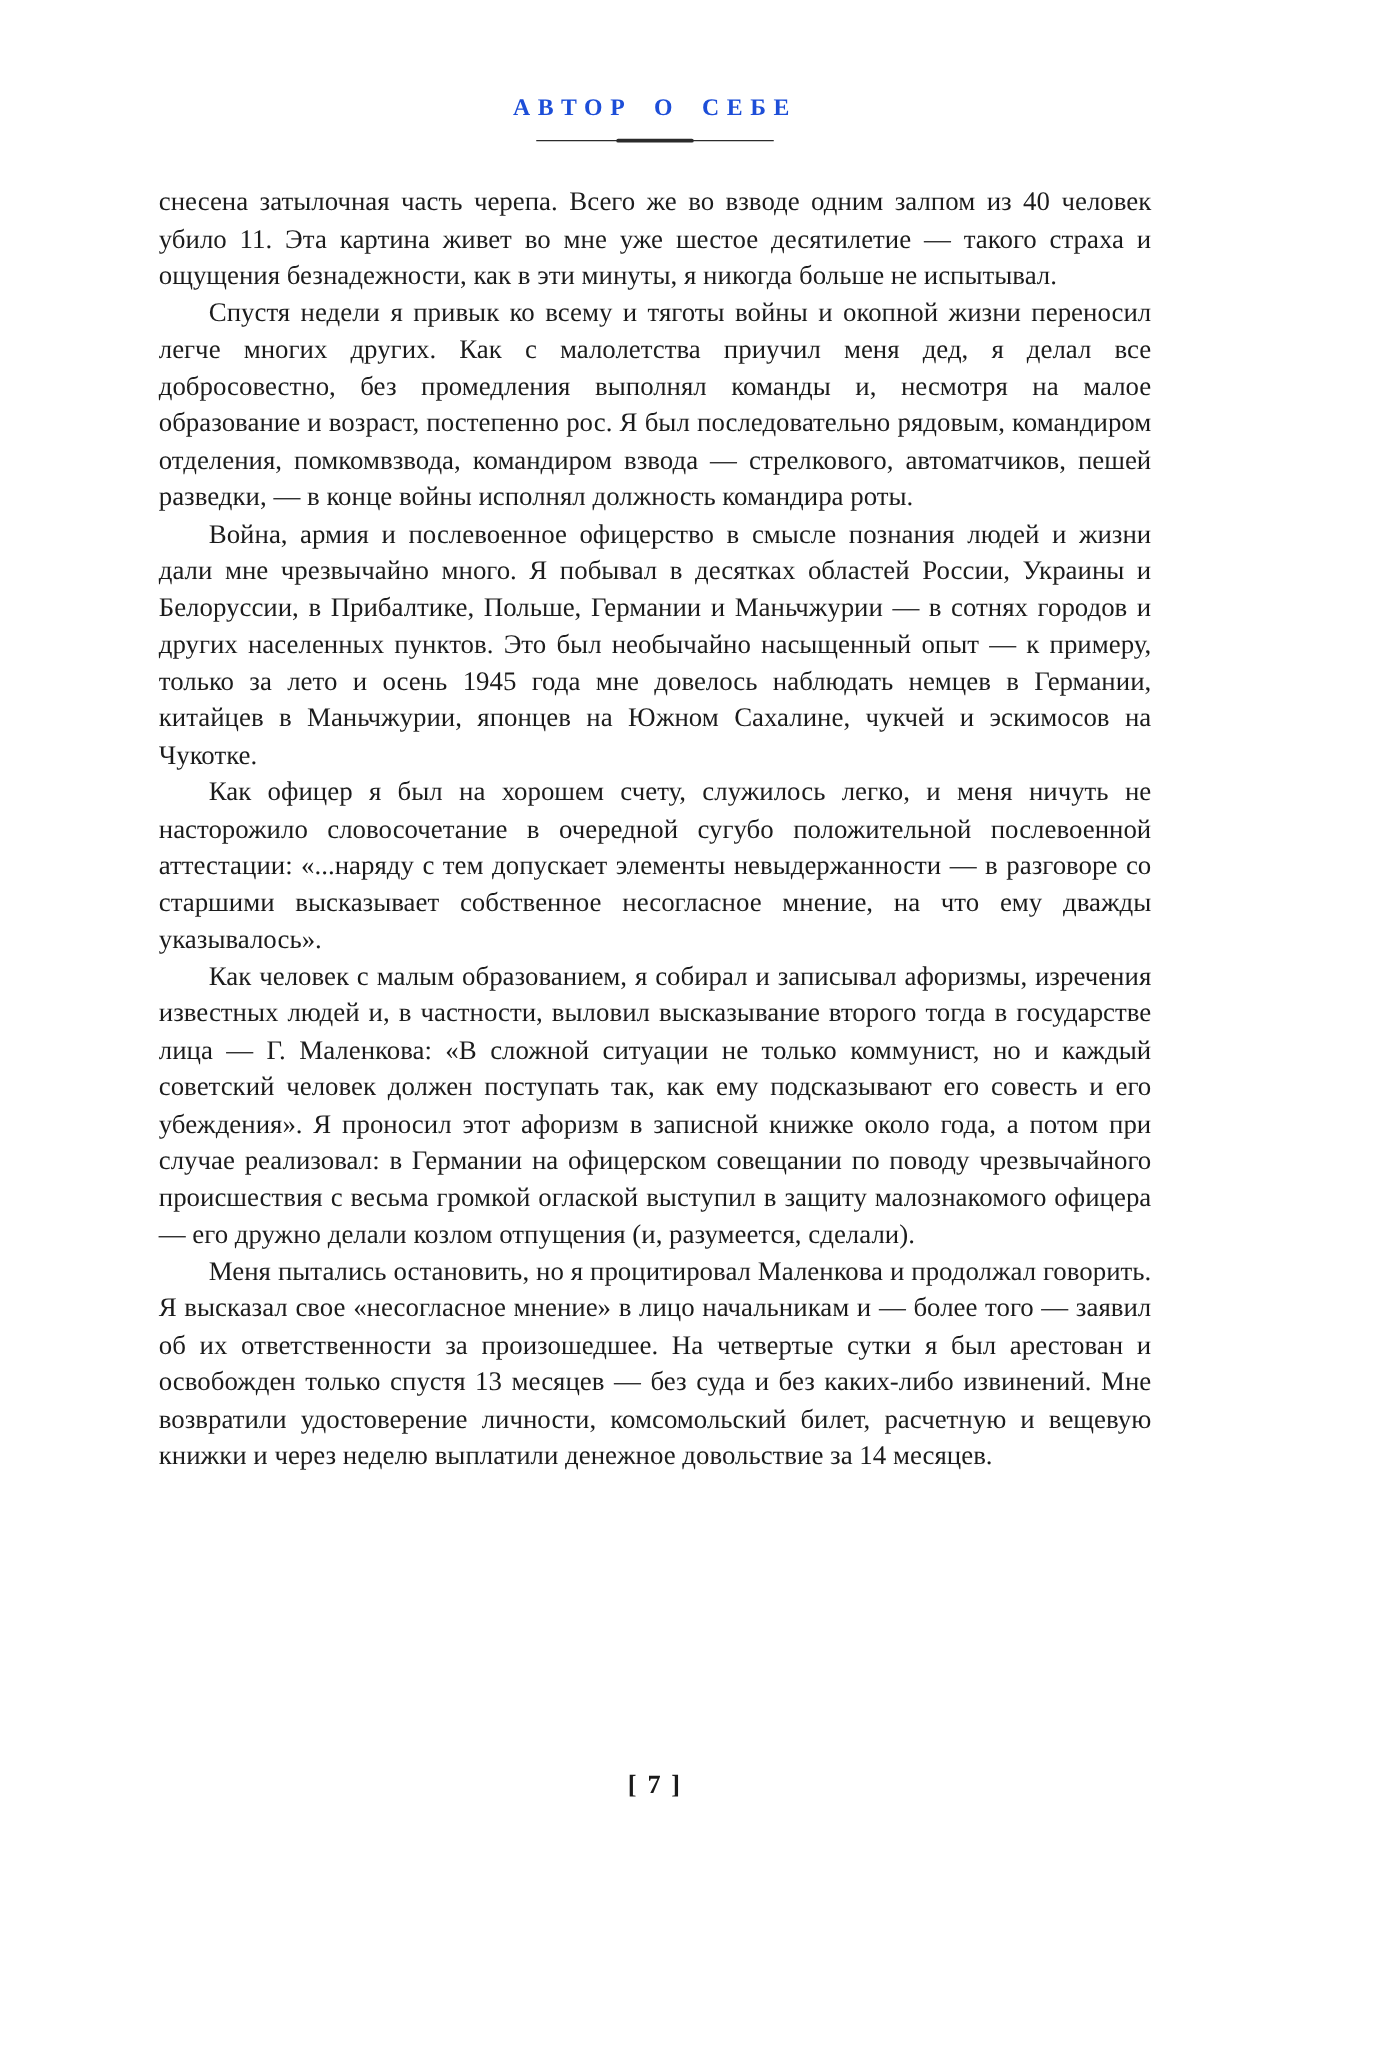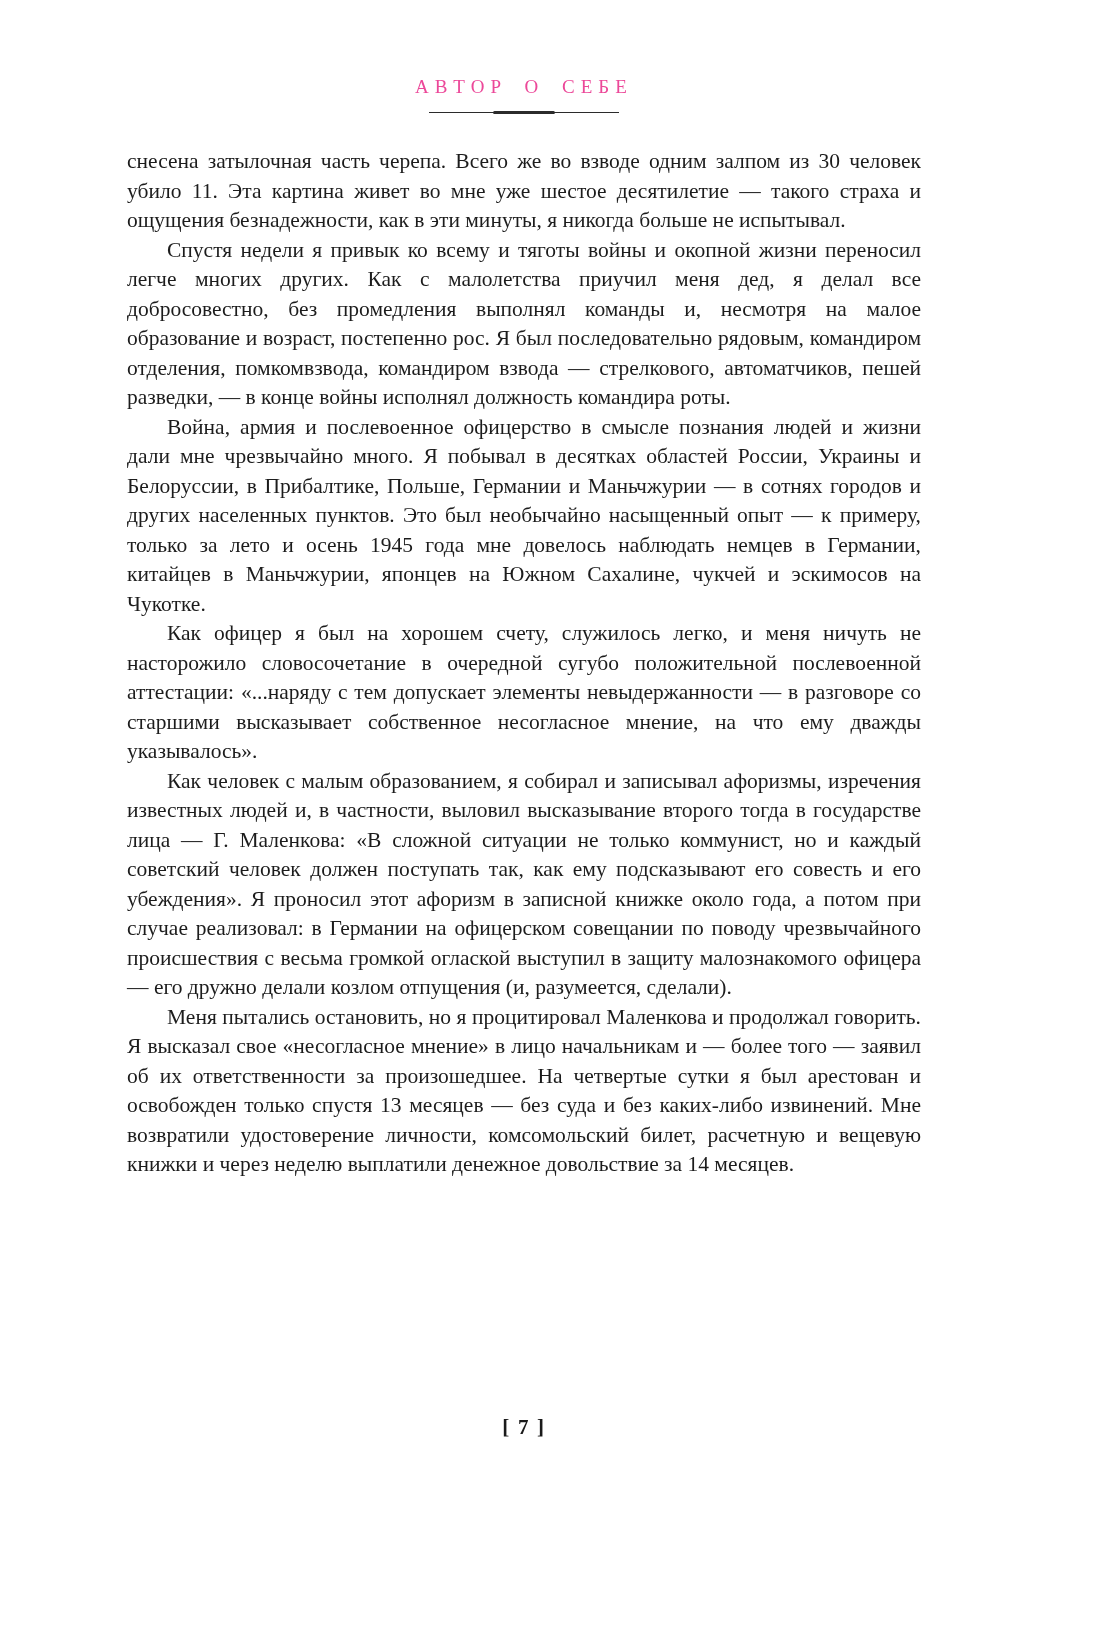--- a/index.html
+++ b/index.html
@@ -22,24 +22,24 @@
     top: 0;
     width: 794px;
   }
   .page-header {
     margin-top: 76px;
     text-align: center;
   }
   .title {
     margin: 0;
     font-size: 19px;
-    font-weight: 400;
+    font-weight: 700;
     letter-spacing: 0.32em;
     word-spacing: 0.35em;
-    color: #ec4899;
+    color: #1d4ed8;
   }
   .ornament {
     position: relative;
     width: 190px;
     height: 3px;
     margin: 13px auto 0 auto;
   }
   .ornament .rule-thin {
     position: absolute;
     left: 0;
@@ -95,21 +95,21 @@
 
     <header class="page-header">
       <h1 class="title">АВТОР О СЕБЕ</h1>
       <div class="ornament">
         <span class="rule-thin"></span>
         <span class="rule-thick"></span>
       </div>
     </header>
 
     <main class="text-block">
-      <p class="para first">снесена затылочная часть черепа. Всего же во взводе одним залпом из 30 человек убило 11. Эта картина живет во мне уже шестое десятилетие — такого страха и ощущения безнадежности, как в эти минуты, я никогда больше не испытывал.</p>
+      <p class="para first">снесена затылочная часть черепа. Всего же во взводе одним залпом из 40 человек убило 11. Эта картина живет во мне уже шестое десятилетие — такого страха и ощущения безнадежности, как в эти минуты, я никогда больше не испытывал.</p>
       <p class="para">Спустя недели я привык ко всему и тяготы войны и окопной жизни переносил легче многих других. Как с малолетства приучил меня дед, я делал все добросовестно, без промедления выполнял команды и, несмотря на малое образование и возраст, постепенно рос. Я был последовательно рядовым, командиром отделения, помкомвзвода, командиром взвода — стрелкового, автоматчиков, пешей разведки, — в конце войны исполнял должность командира роты.</p>
       <p class="para">Война, армия и послевоенное офицерство в смысле познания людей и жизни дали мне чрезвычайно много. Я побывал в десятках областей России, Украины и Белоруссии, в Прибалтике, Польше, Германии и Маньчжурии — в сотнях городов и других населенных пунктов. Это был необычайно насыщенный опыт — к примеру, только за лето и осень 1945 года мне довелось наблюдать немцев в Германии, китайцев в Маньчжурии, японцев на Южном Сахалине, чукчей и эскимосов на Чукотке.</p>
       <p class="para">Как офицер я был на хорошем счету, служилось легко, и меня ничуть не насторожило словосочетание в очередной сугубо положительной послевоенной аттестации: «...наряду с тем допускает элементы невыдержанности — в разговоре со старшими высказывает собственное несогласное мнение, на что ему дважды указывалось».</p>
       <p class="para">Как человек с малым образованием, я собирал и записывал афоризмы, изречения известных людей и, в частности, выловил высказывание второго тогда в государстве лица — Г. Маленкова: «В сложной ситуации не только коммунист, но и каждый советский человек должен поступать так, как ему подсказывают его совесть и его убеждения». Я проносил этот афоризм в записной книжке около года, а потом при случае реализовал: в Германии на офицерском совещании по поводу чрезвычайного происшествия с весьма громкой оглаской выступил в защиту малознакомого офицера — его дружно делали козлом отпущения (и, разумеется, сделали).</p>
       <p class="para">Меня пытались остановить, но я процитировал Маленкова и продолжал говорить. Я высказал свое «несогласное мнение» в лицо начальникам и — более того — заявил об их ответственности за произошедшее. На четвертые сутки я был арестован и освобожден только спустя 13 месяцев — без суда и без каких-либо извинений. Мне возвратили удостоверение личности, комсомольский билет, расчетную и вещевую книжки и через неделю выплатили денежное довольствие за 14 месяцев.</p>
     </main>
 
   </div>
 
   <footer class="page-footer">

